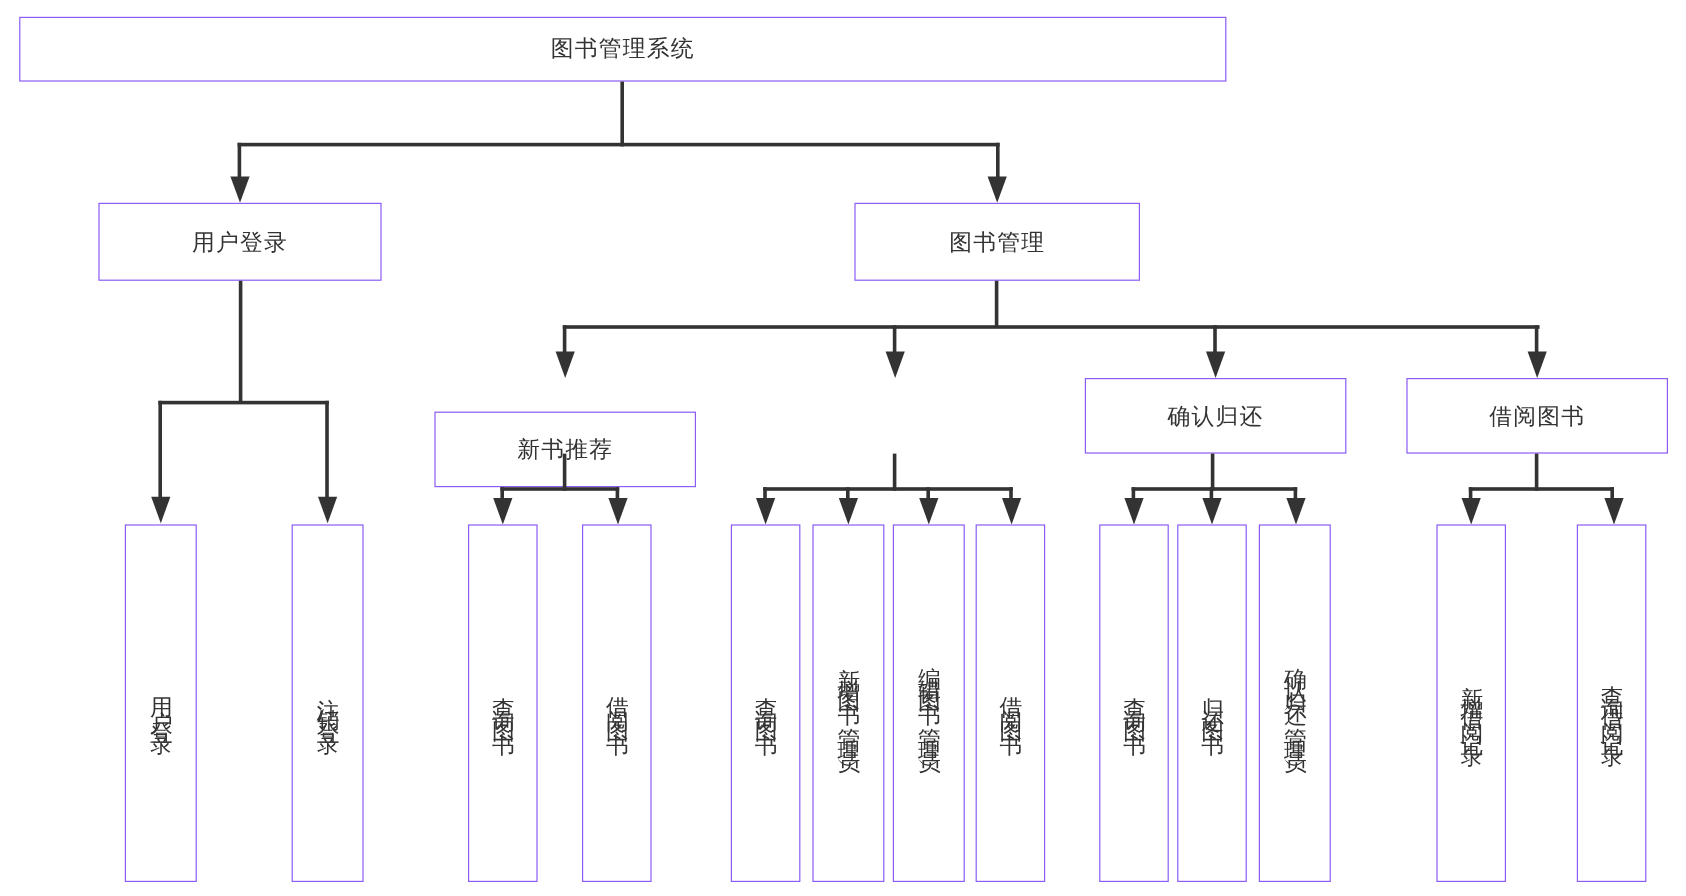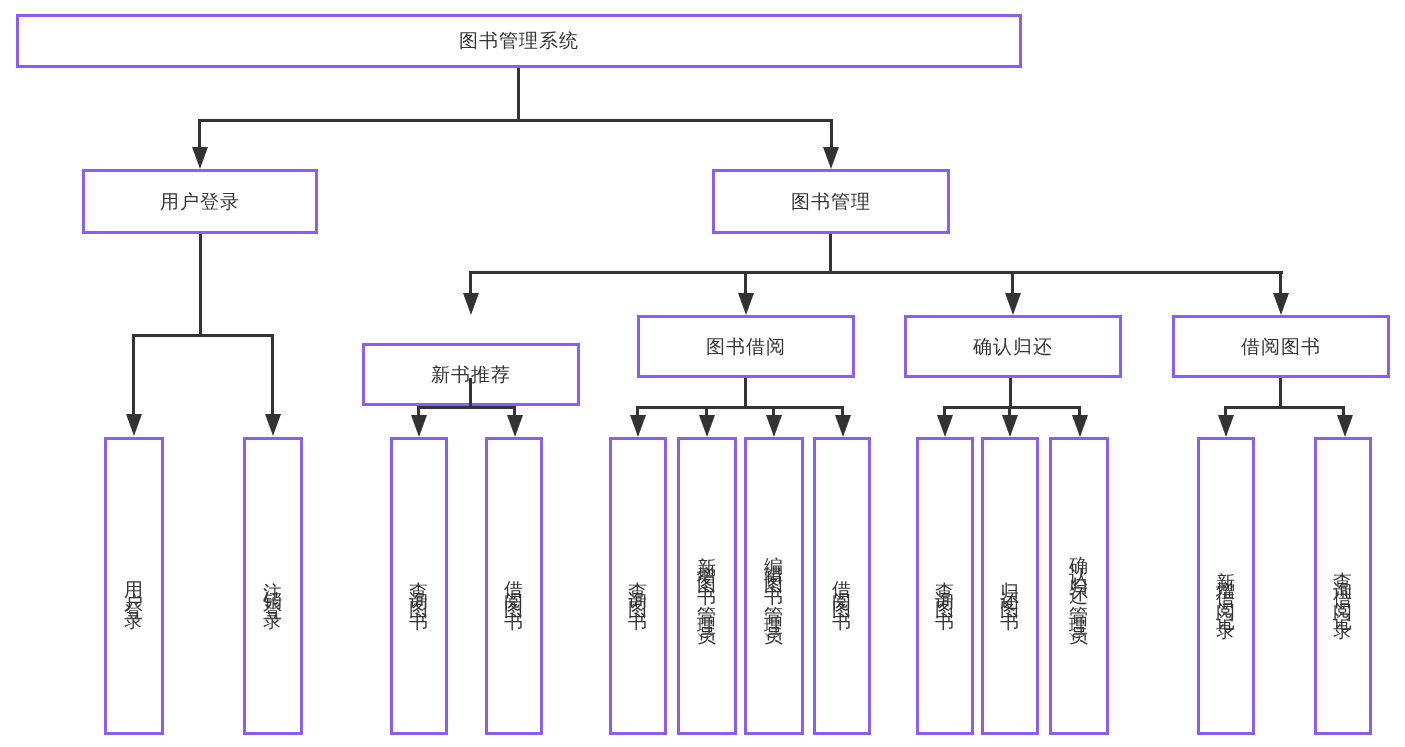--- a/index.html
+++ b/index.html
@@ -6,21 +6,21 @@
   #canvas{
     position:relative;
     width:1405px;height:747px;
     background:#ffffff;
     font-family:"Liberation Sans",sans-serif;
     overflow:hidden;
   }
   .box{
     position:absolute;
     box-sizing:border-box;
-    border:3px solid #8b5cf6;
+    border:1px solid #8b5cf6;
     background:#ffffff;
     display:flex;
     align-items:center;
     justify-content:center;
     color:#333333;
     font-size:19px;
     letter-spacing:1px;
   }
   .vbox .vtext{
     writing-mode:vertical-rl;
@@ -86,23 +86,20 @@
   <div class="line" style="left:744px;top:271px;width:3px;height:24px;"></div>
   <div class="line" style="left:1011px;top:271px;width:3px;height:24px;"></div>
   <div class="line" style="left:1279px;top:271px;width:3px;height:24px;"></div>
   <div class="arrow" style="left:463px;top:293px;"></div>
   <div class="arrow" style="left:738px;top:293px;"></div>
   <div class="arrow" style="left:1005px;top:293px;"></div>
   <div class="arrow" style="left:1273px;top:293px;"></div>
 
   <div class="box" style="left:362px;top:315px;width:218px;height:63px;margin-top:28px;">
     <span>新书推荐</span>
-  </div>
-  <div class="box" style="left:637px;top:315px;width:218px;height:63px;">
-    <span>图书借阅</span>
   </div>
   <div class="box" style="left:904px;top:315px;width:218px;height:63px;">
     <span>确认归还</span>
   </div>
   <div class="box" style="left:1172px;top:315px;width:218px;height:63px;">
     <span>借阅图书</span>
   </div>
 
   <div class="line" style="left:469px;top:378px;width:3px;height:31px;"></div>
   <div class="line" style="left:417px;top:406px;width:99px;height:3px;"></div>

